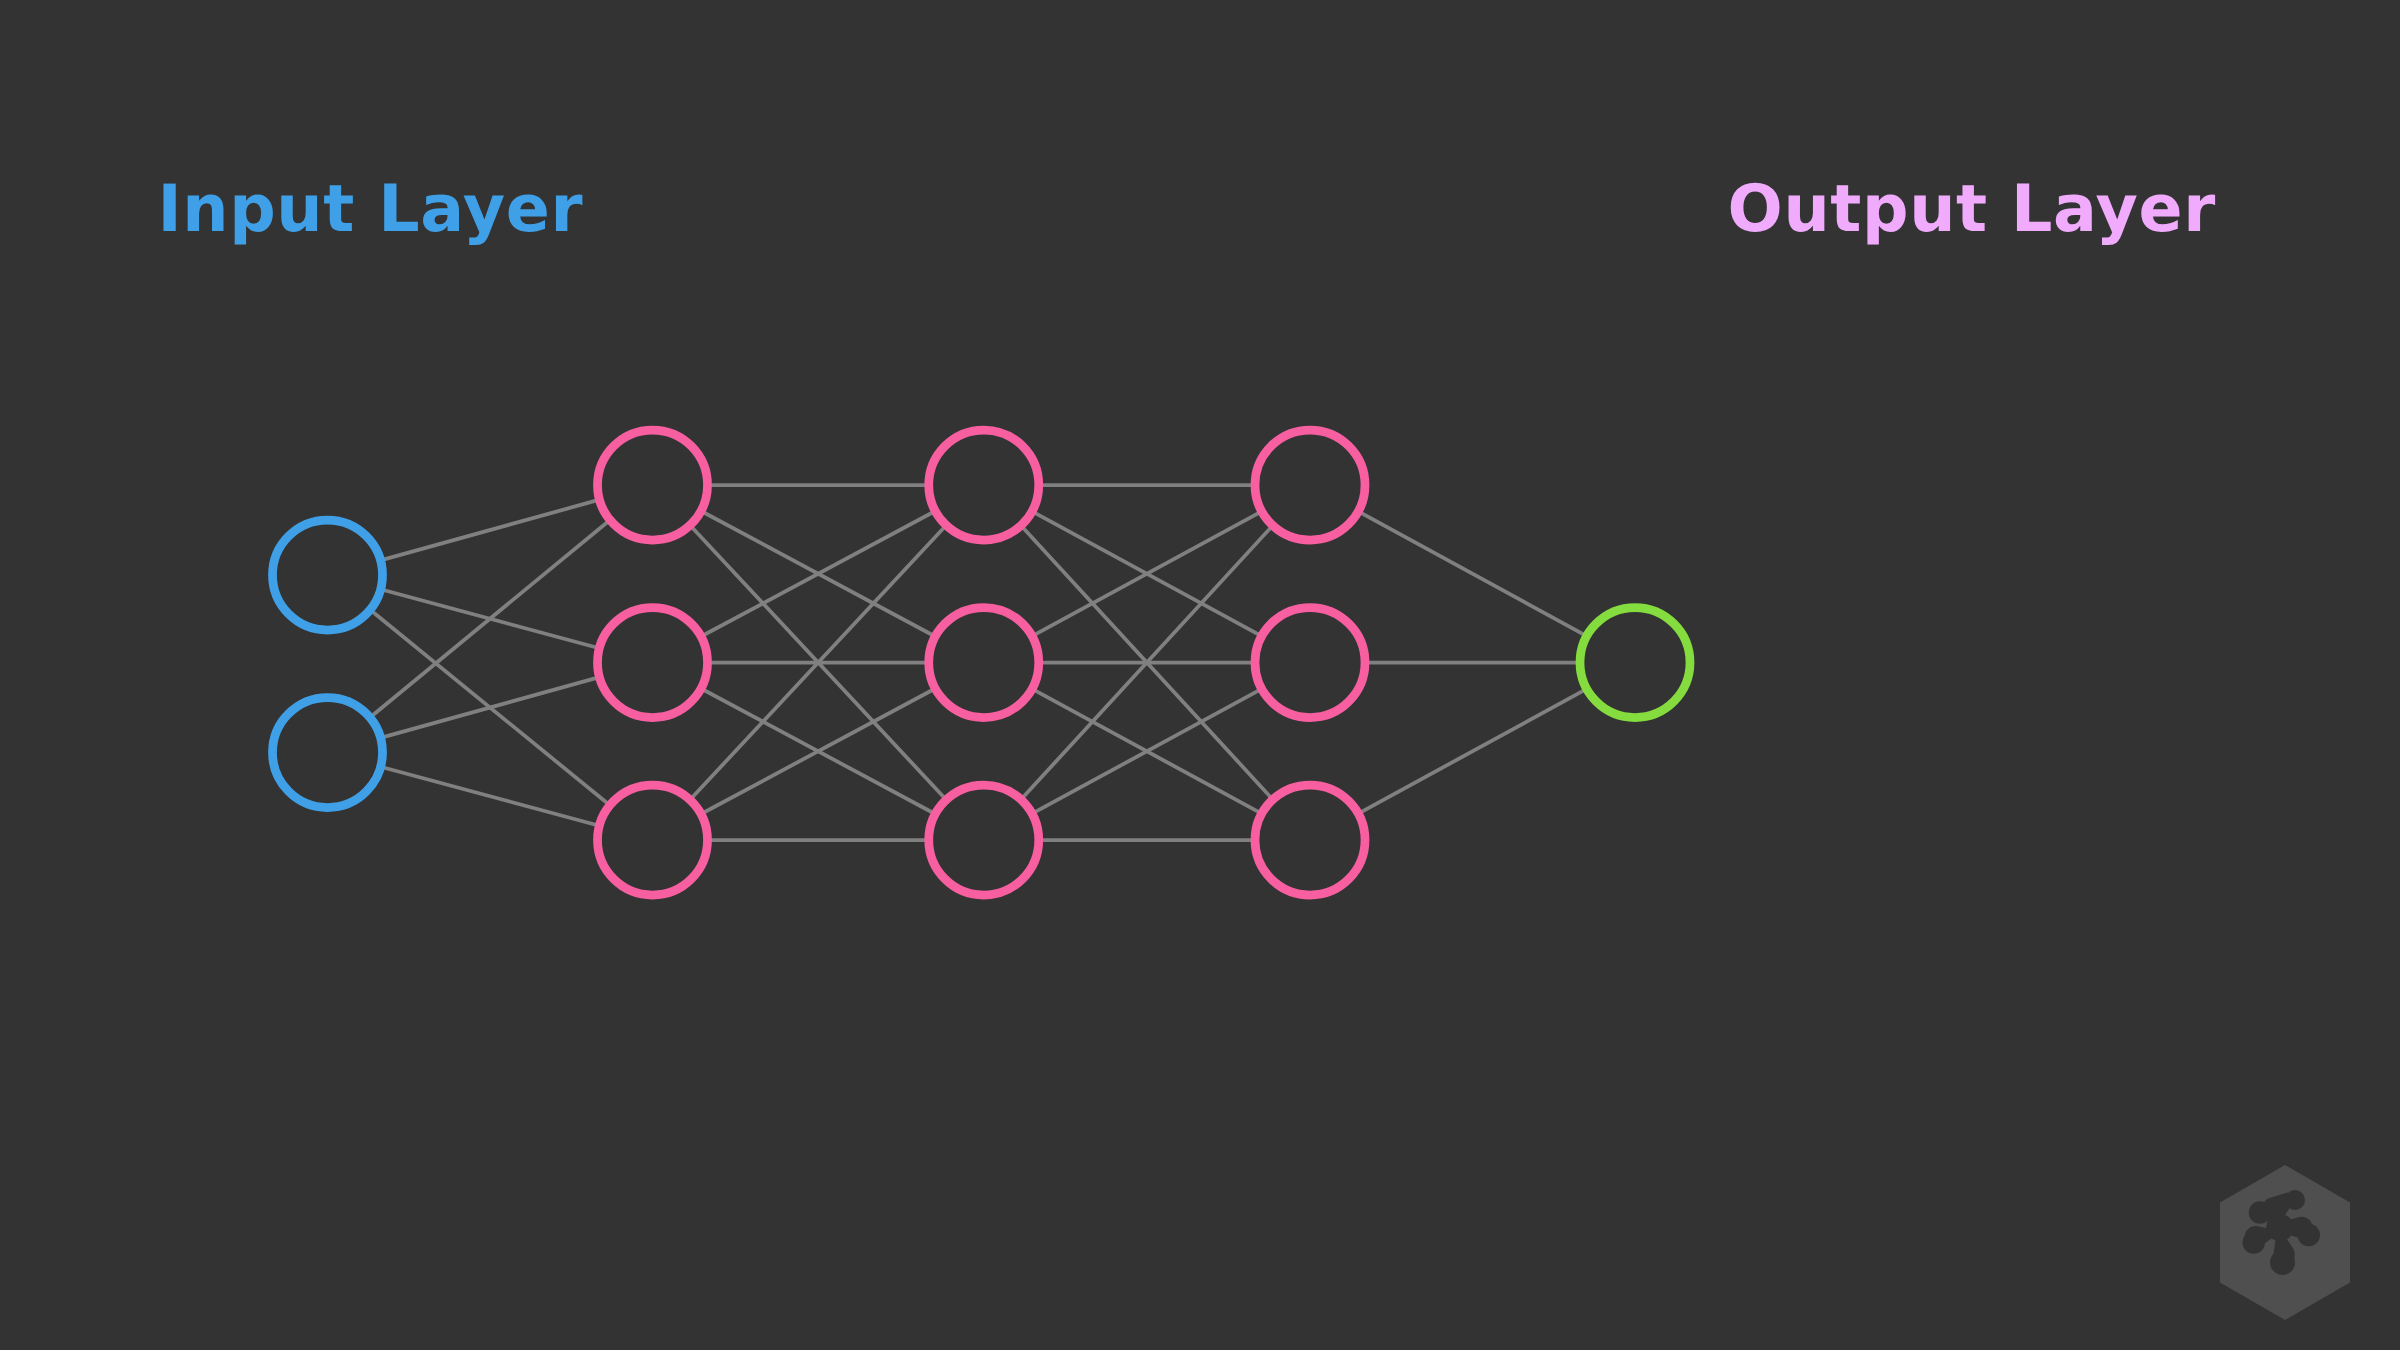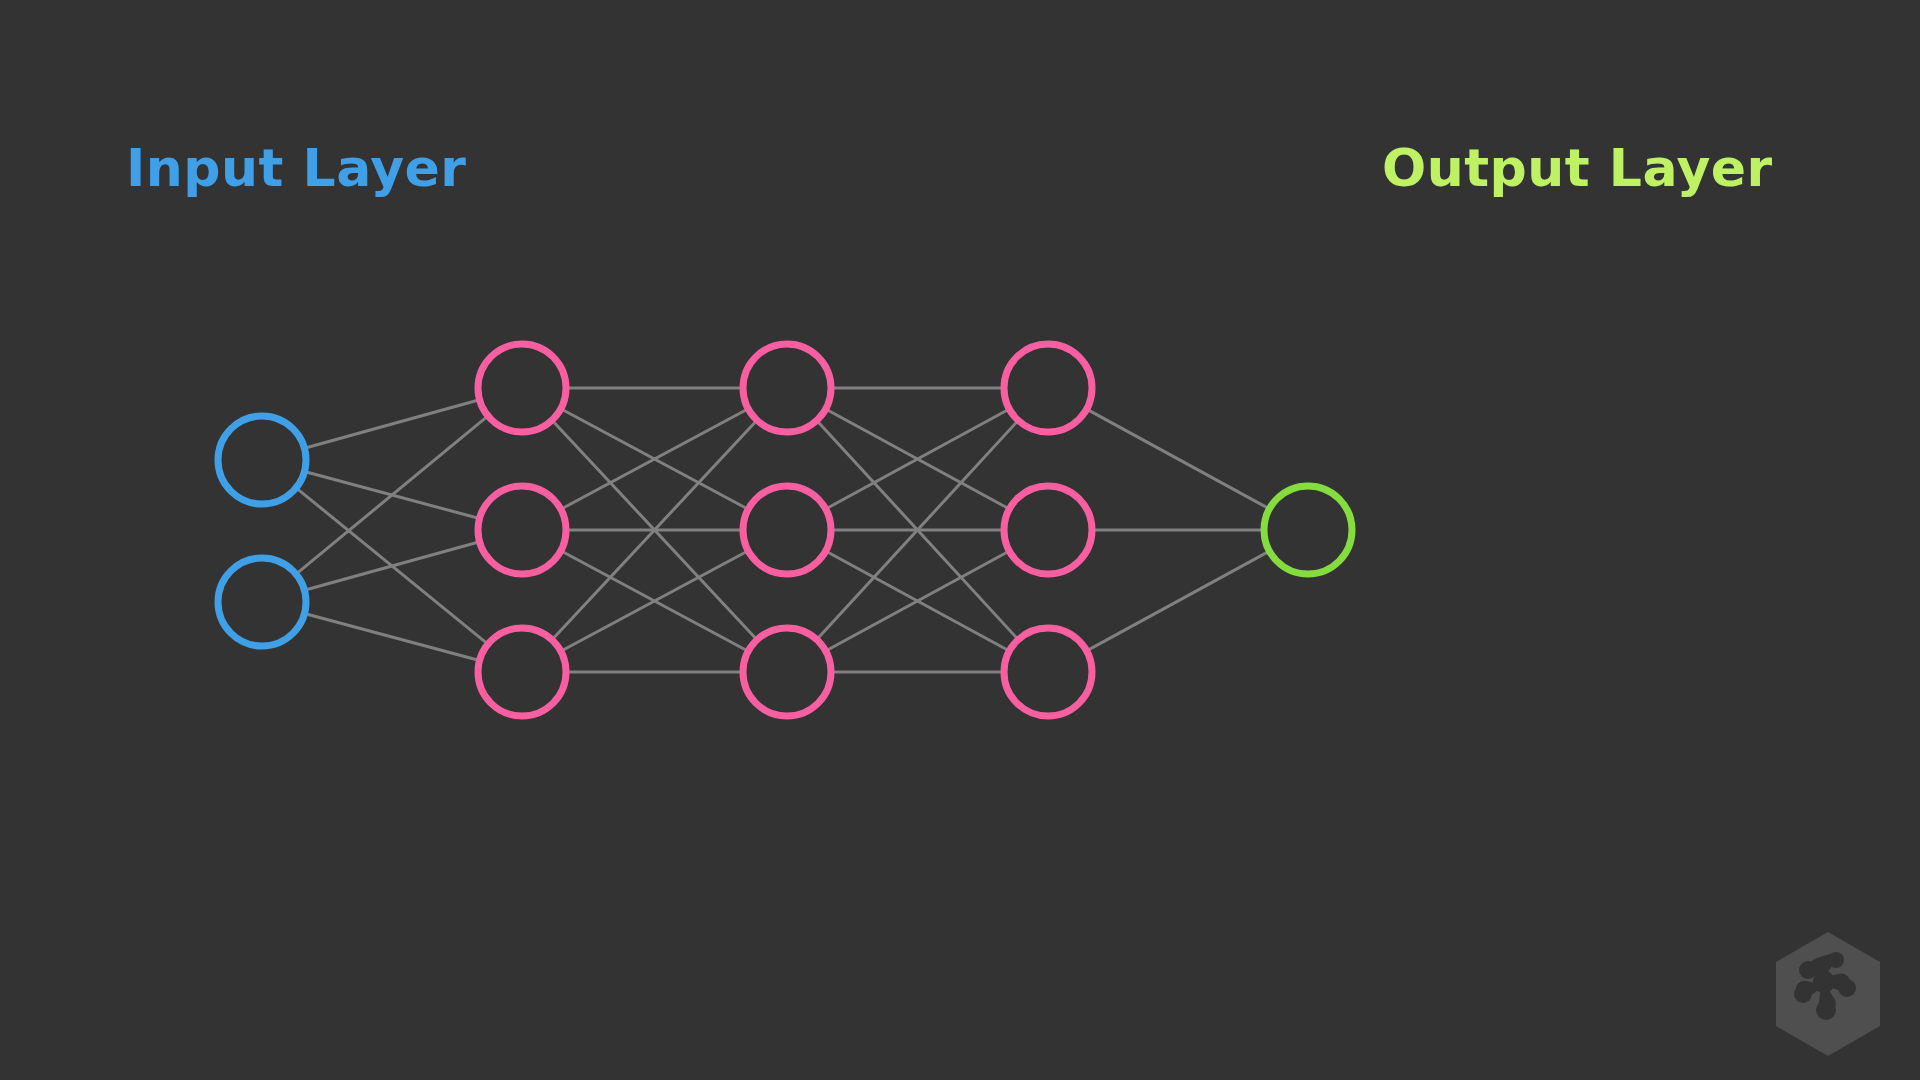--- a/index.html
+++ b/index.html
@@ -105,21 +105,21 @@
         <circle cx="1048" cy="388" r="44" class="node-ring" stroke="#f75fa0" stroke-width="7"></circle>
         <circle cx="1048" cy="530" r="44" class="node-ring" stroke="#f75fa0" stroke-width="7"></circle>
         <circle cx="1048" cy="672" r="44" class="node-ring" stroke="#f75fa0" stroke-width="7"></circle>
         <circle cx="1308" cy="530" r="44" class="node-ring" stroke="#84dc3e" stroke-width="7"></circle>
       </g>
   </svg>
 
   <div class="layer-title" id="title-input" style="color: rgb(63, 160, 232);">Input Layer</div>
 
 
-  <div class="layer-title" id="title-output" style="color: #bef264;">Output Layer</div>
+  <div class="layer-title" id="title-output" style="color: #f0abfc;">Output Layer</div>
 
   <svg id="watermark" viewBox="0 0 120 132">
     <path id="wm-hex" d="M60 4 L112 34 L112 98 L60 128 L8 98 L8 34 Z" stroke="none" fill="#4f4f4f"></path>
     <g id="wm-glyph">
       <path d="M62 26 C66 28 67 34 64 38 L56 50 L70 46 C76 44 82 48 82 54 C82 60 76 64 70 62 L58 58 L66 70 C70 76 67 83 61 84 C55 85 50 80 51 74 L53 60 L42 68 C36 72 29 69 28 63 C27 57 32 52 38 53 L52 56 L44 44 C40 38 43 31 49 30 Z" stroke="none" fill="#333333"></path>
       <circle cx="40" cy="42" r="9" fill="#333333"></circle>
       <circle cx="35" cy="66" r="9" fill="#333333"></circle>
       <circle cx="58" cy="82" r="10" fill="#333333"></circle>
       <circle cx="79" cy="60" r="9" fill="#333333"></circle>
       <circle cx="68" cy="32" r="8" fill="#333333"></circle>

